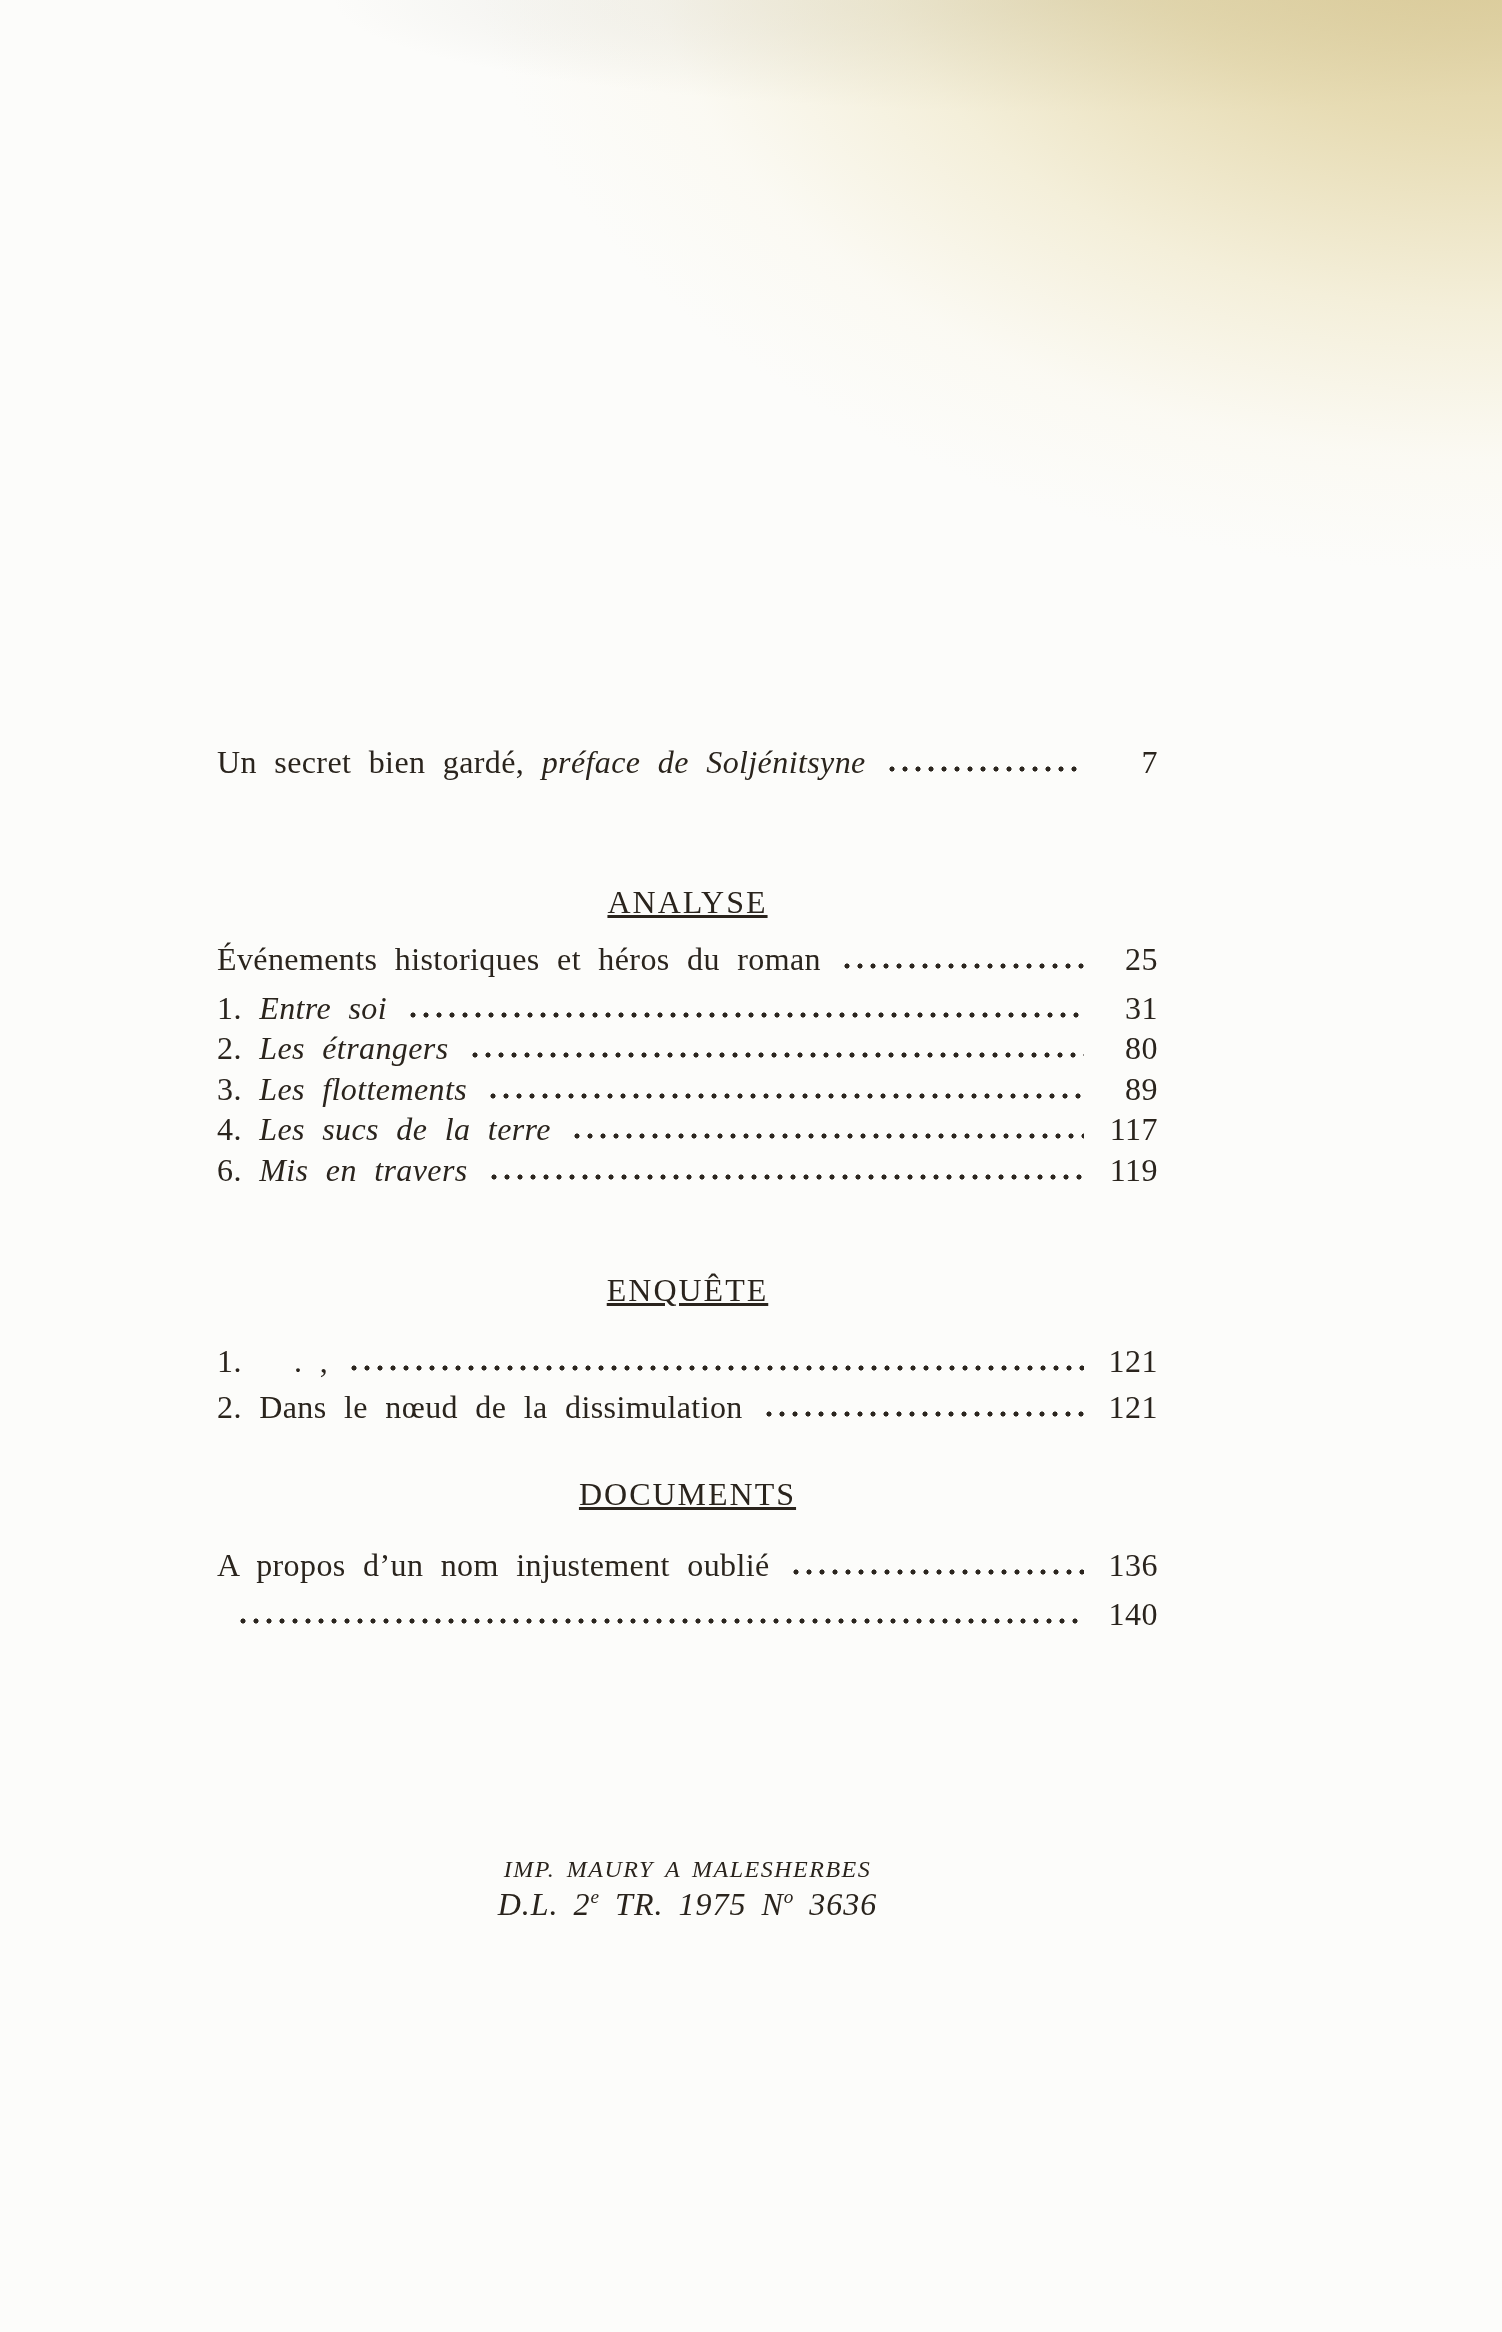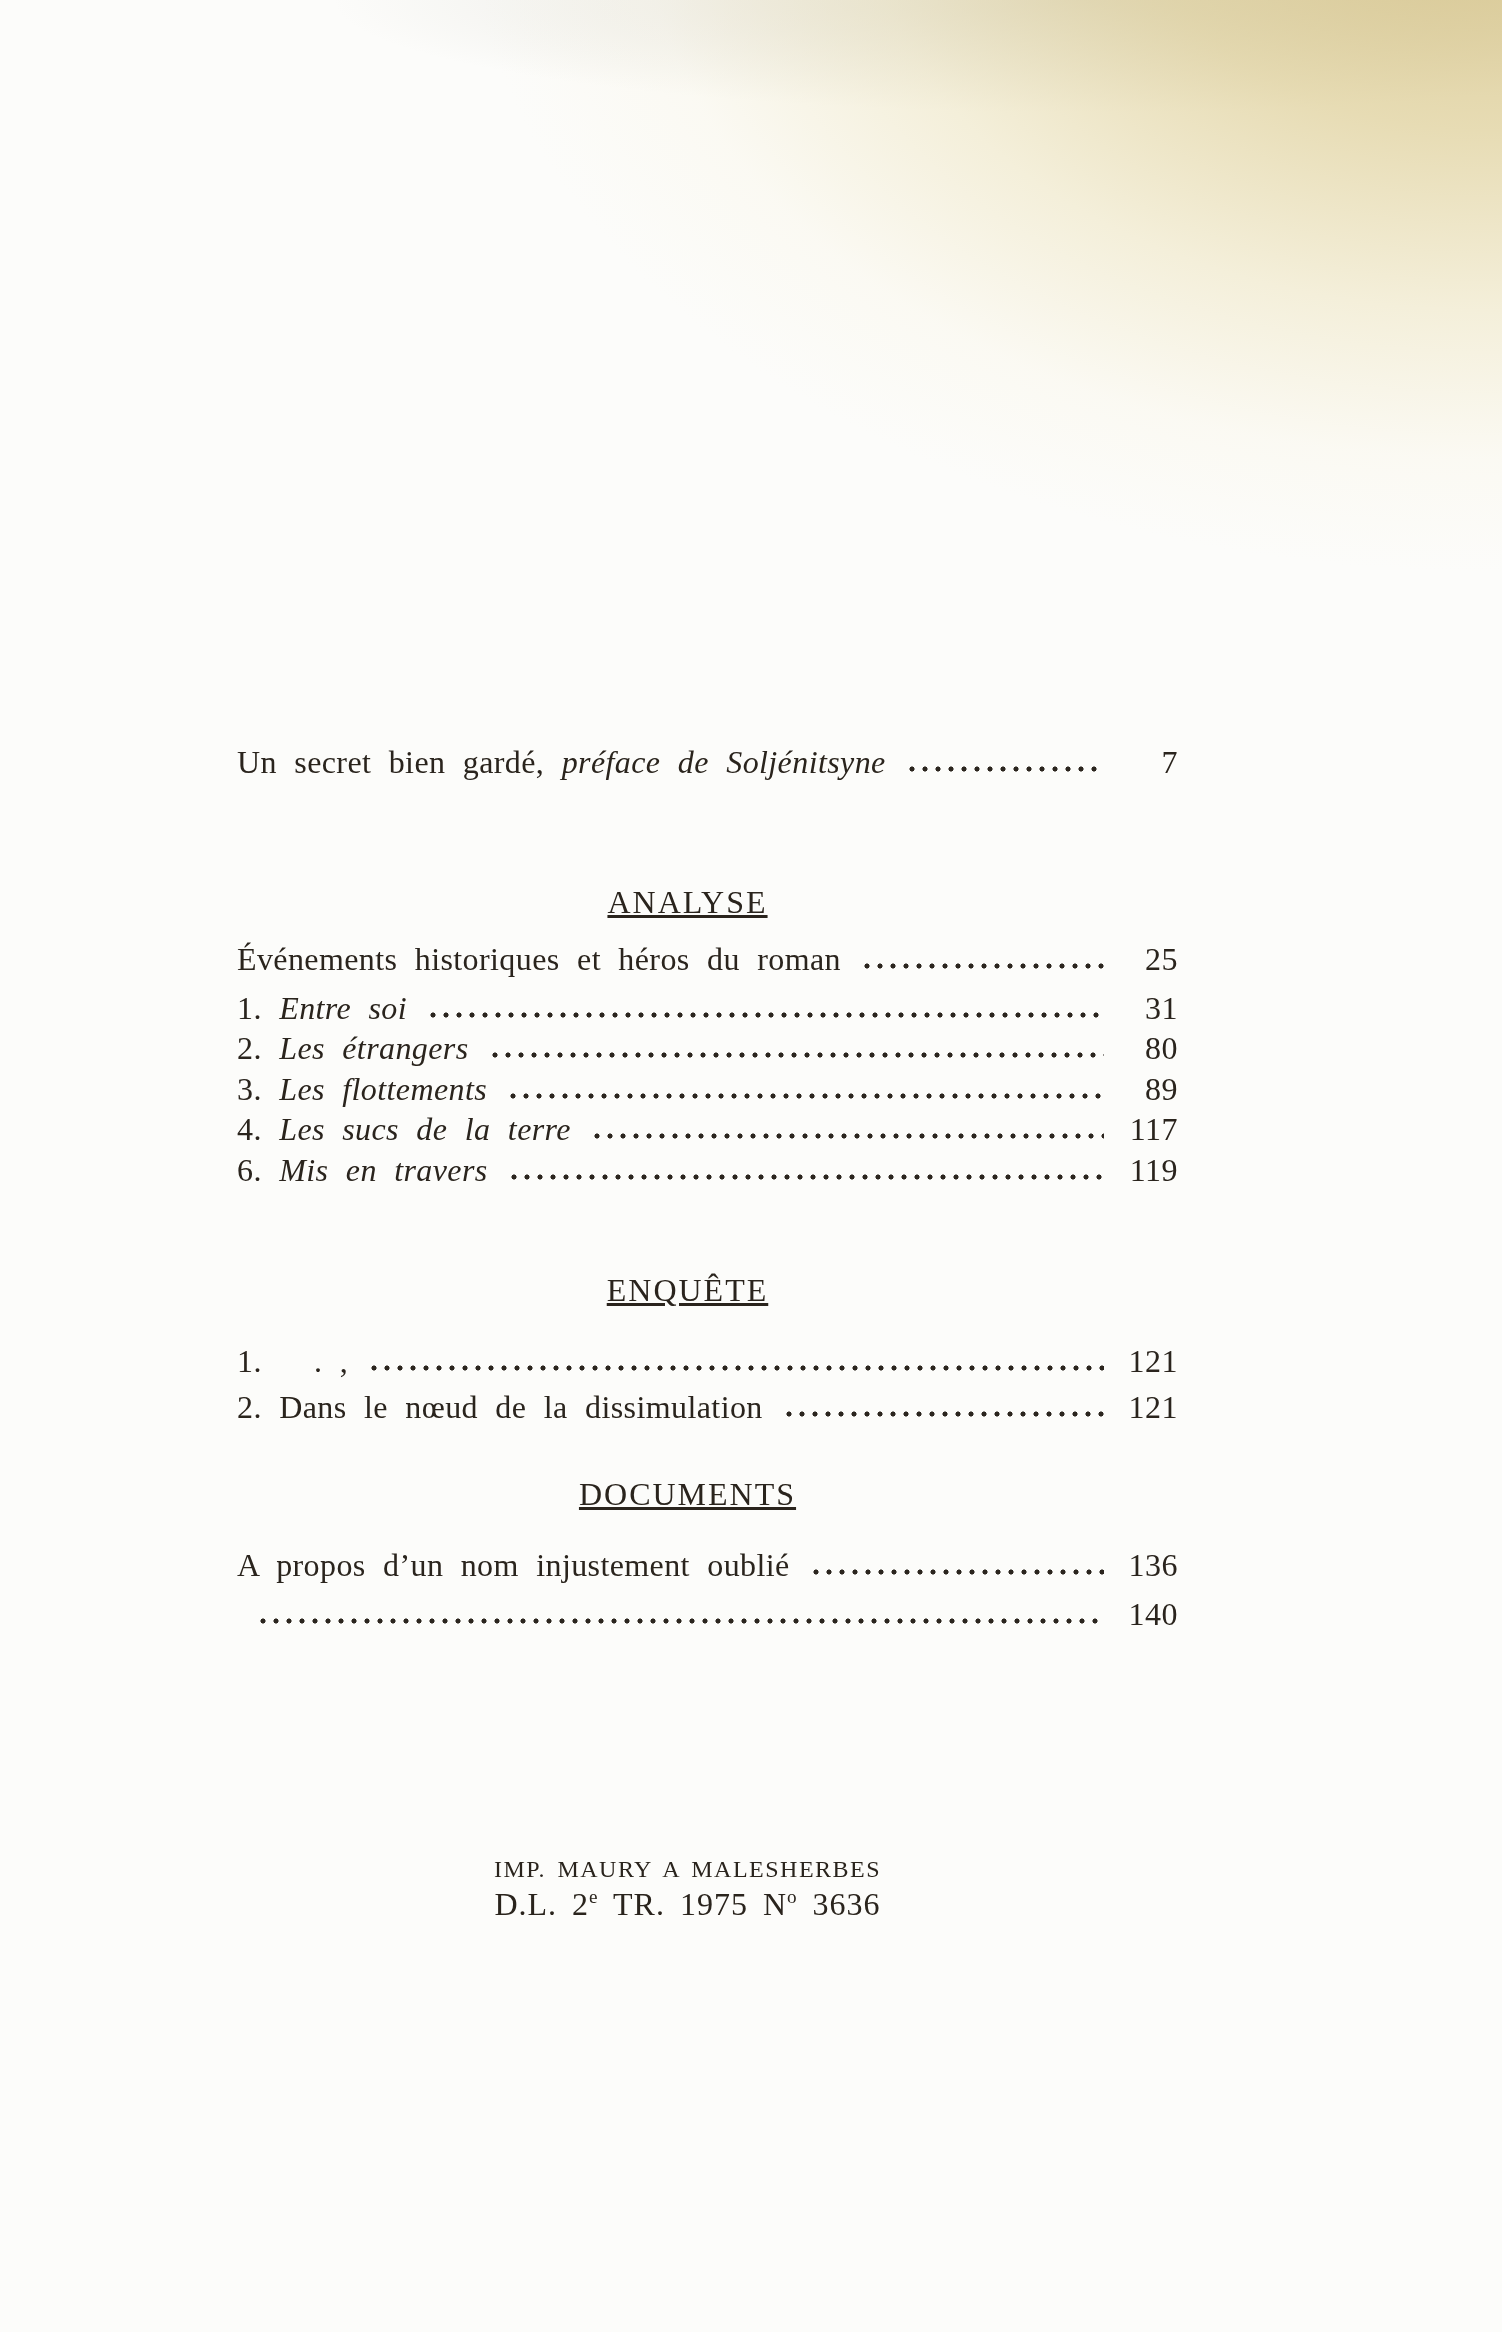--- a/index.html
+++ b/index.html
@@ -48,21 +48,21 @@
 
   .heading {
     font-size: 32px;
     letter-spacing: 2px;
     line-height: 40px;
     text-align: center;
     white-space: nowrap;
     text-decoration: underline;
   }
 
-  .rows { font-size: 32px; margin-left: 20px; }
+  .rows { font-size: 32px; }
 
   .toc-row {
     display: flex;
     align-items: baseline;
   }
   .row-label {
     white-space: nowrap;
     word-spacing: 9px;
     letter-spacing: 0.4px;
   }
@@ -97,20 +97,21 @@
   .sec-3 .heading { top: 1474px; }
   .sec-3 .rows { top: 1541px; line-height: 49px; }
 
   .imprint {
     position: absolute;
     left: 217px;
     width: 941px;
     top: 1852px;
     text-align: center;
     line-height: 35px;
+    font-style: italic;
   }
   .imprint-line1 {
     font-size: 24px;
     letter-spacing: 1.5px;
     word-spacing: 4px;
   }
   .imprint-line2 {
     font-size: 32px;
     letter-spacing: 1px;
     word-spacing: 6px;

